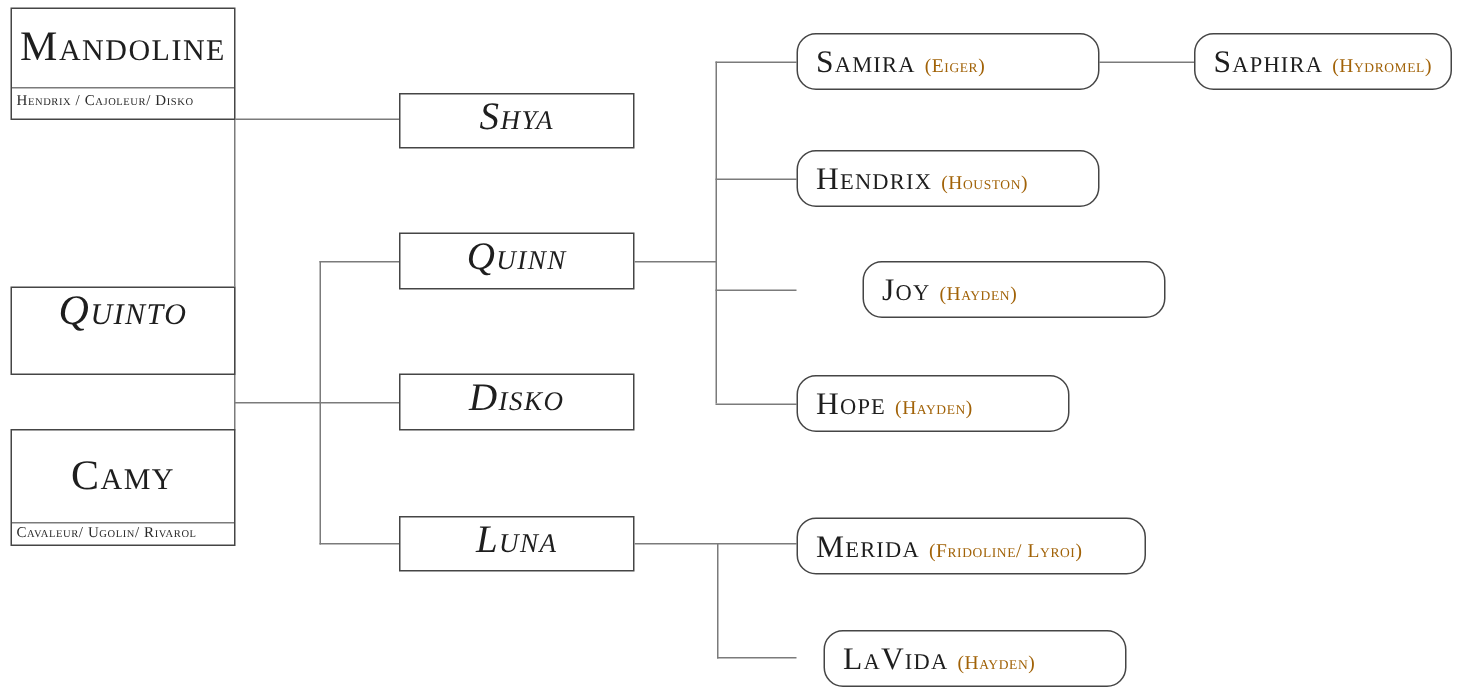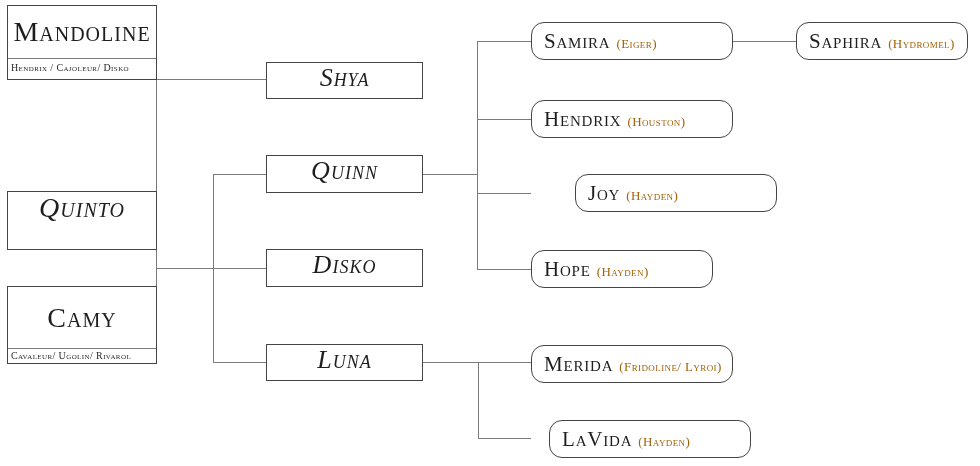--- a/index.html
+++ b/index.html
@@ -105,21 +105,21 @@
     </div>
   </div>
 
   <div class="nbox child-box" style="left:531px;top:250px;width:182px;height:38px;">
     <div class="child-line">
       <span class="child-name">Hope</span>
       <span class="child-detail">(Hayden)</span>
     </div>
   </div>
 
-  <div class="nbox child-box" style="left:531px;top:345px;width:202px;height:38px;">
+  <div class="nbox child-box" style="left:531px;top:345px;width:233px;height:38px;">
     <div class="child-line">
       <span class="child-name">Merida</span>
       <span class="child-detail">(Fridoline/ Lyroi)</span>
     </div>
   </div>
 
   <div class="nbox child-box" style="left:549px;top:420px;width:202px;height:38px;">
     <div class="child-line">
       <span class="child-name">LaVida</span>
       <span class="child-detail">(Hayden)</span>

